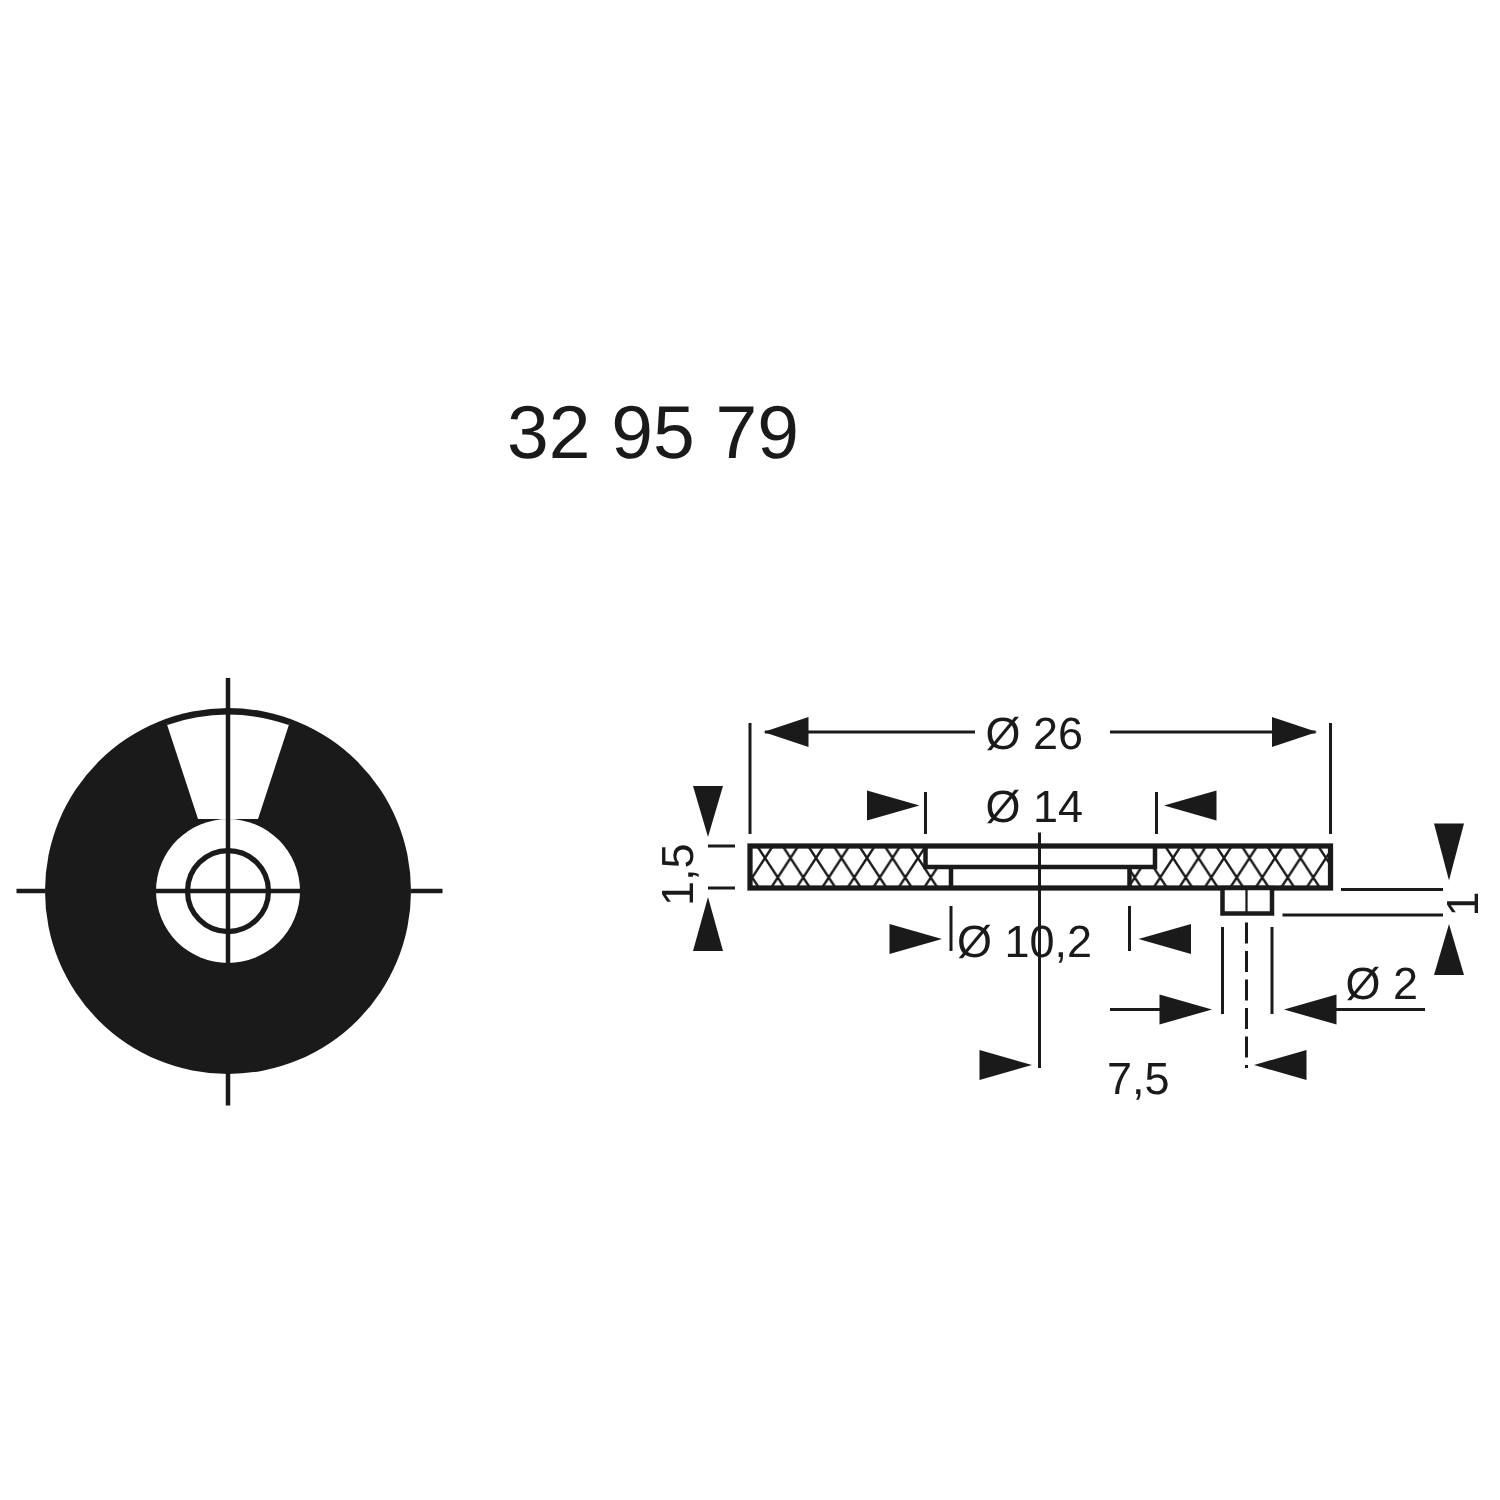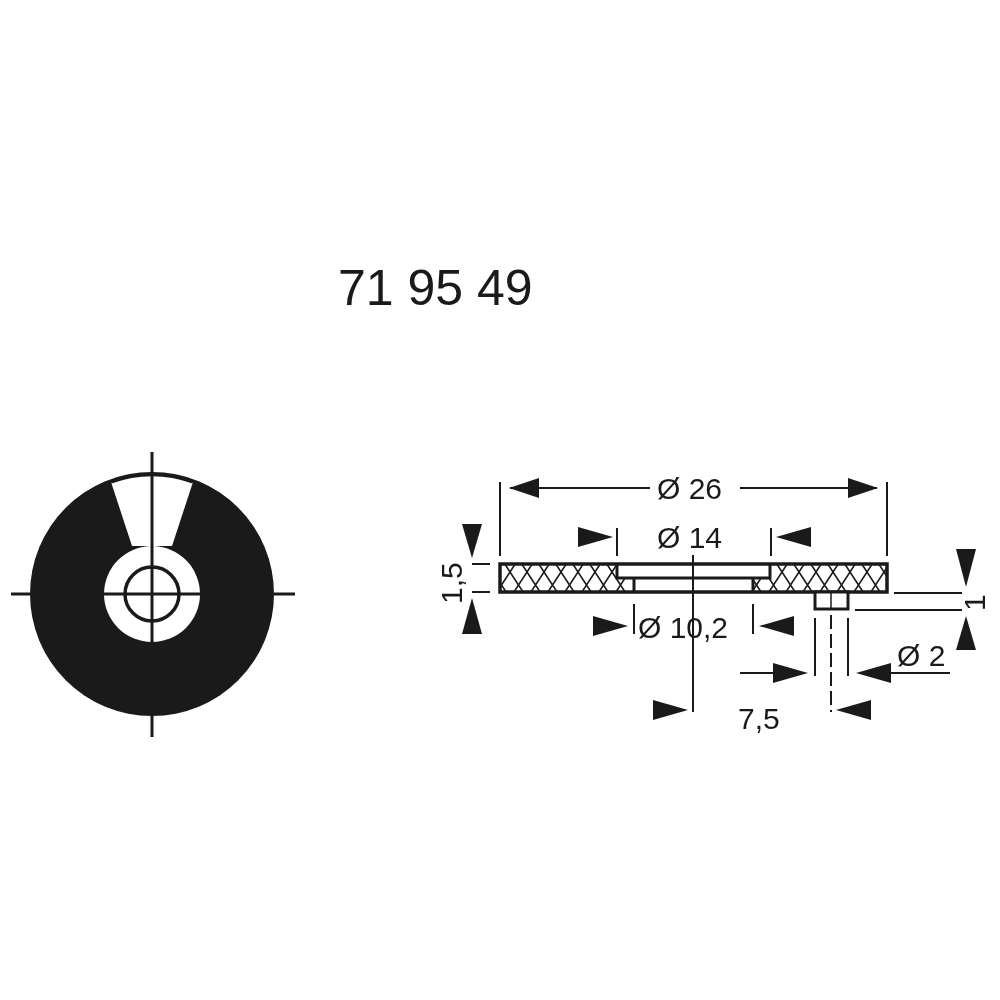--- a/index.html
+++ b/index.html
@@ -8,21 +8,21 @@
     position: absolute; left: 338px; top: 258px;
     font-family: "Liberation Sans", sans-serif; font-size: 50px; color: #1a1a1a;
     letter-spacing: 0px; line-height: 60px;
   }
   svg { position: absolute; left: 0; top: 0; }
   .dim { font-family: "Liberation Sans", sans-serif; font-size: 30px; fill: #1a1a1a; }
 </style>
 </head>
 <body>
 
-<div class="part-number">71 95 49</div>
+<div class="part-number">32 95 79</div>
 
 <svg width="1000" height="1000" viewBox="0 0 1000 1000">
   <defs>
     <pattern id="hatch" patternUnits="userSpaceOnUse" width="17" height="26">
       <path d="M0,0 L17,26 M17,0 L0,26" stroke="#1a1a1a" stroke-width="1.6" fill="none"></path>
     </pattern>
     <marker id="arr" viewBox="0 0 10 10" refX="10" refY="5" markerWidth="10" markerHeight="10" orient="auto"></marker>
   </defs>
 
   <g>

